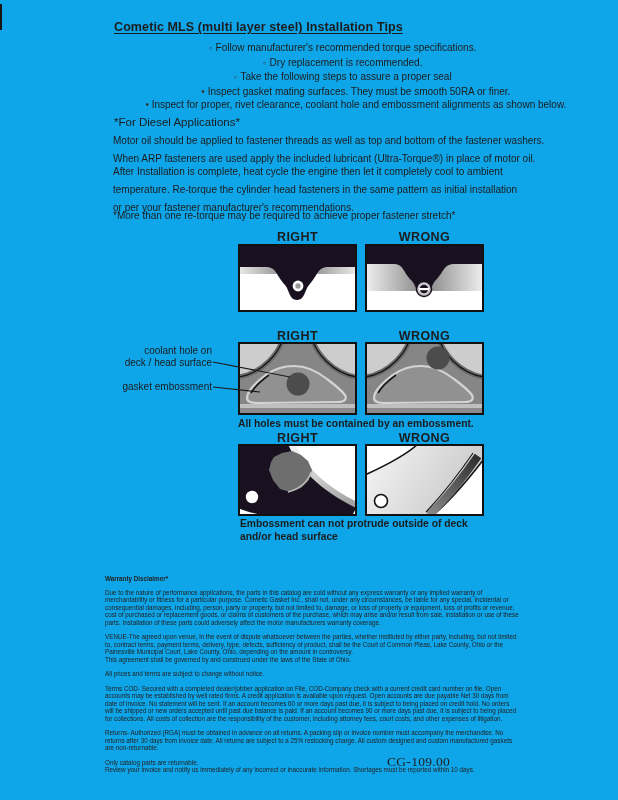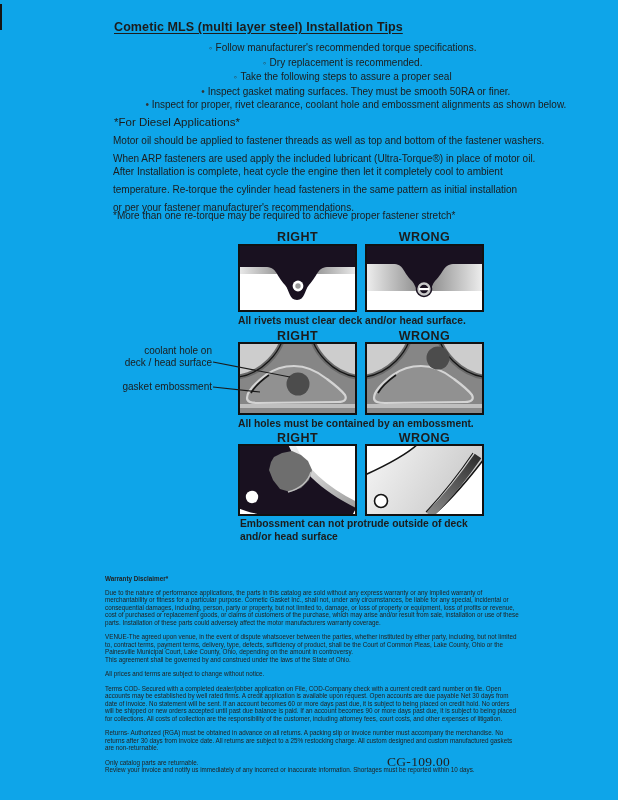--- a/index.html
+++ b/index.html
@@ -96,21 +96,20 @@
     <rect x="0" y="0" width="119" height="68" fill="#ffffff"></rect>
     <rect x="0" y="20" width="119" height="27" fill="url(#s1w)"></rect>
     <rect x="0" y="47" width="119" height="21" fill="#ffffff"></rect>
     <path d="M0 0 H119 V20 H90 C78 20 80 27 70 37 C65 43 67 51 59 51 C51 51 52 43 47 37 C37 27 39 20 28 20 H0 Z" fill="#191120"></path>
     <circle cx="59" cy="45" r="7.5" fill="#c9c9c9" stroke="#191120" stroke-width="1.6"></circle>
     <circle cx="59" cy="45" r="4.2" fill="#191120"></circle>
     <rect x="54" y="44" width="10" height="2.2" fill="#ffffff"></rect>
     <rect x="1" y="1" width="117" height="66" fill="none" stroke="#111111" stroke-width="2"></rect>
   </svg>
 
-  <div class="abs caption" style="left:238px;top:315px;">All rivets must clear deck and/or head surface.</div>
 
   <div class="abs rw-label" style="left:238px;top:329px;">RIGHT</div>
   <div class="abs rw-label" style="left:365px;top:329px;">WRONG</div>
 
   <div class="abs ann pre" style="left:116px;top:345px;">coolant hole on
 deck / head surface</div>
   <div class="abs ann" style="left:116px;top:381px;">gasket embossment</div>
 
   <svg class="abs leader-overlay" viewBox="0 0 200 70">
     <line x1="101" y1="22" x2="178" y2="37" stroke="#1a1a1a" stroke-width="1.1"></line>

